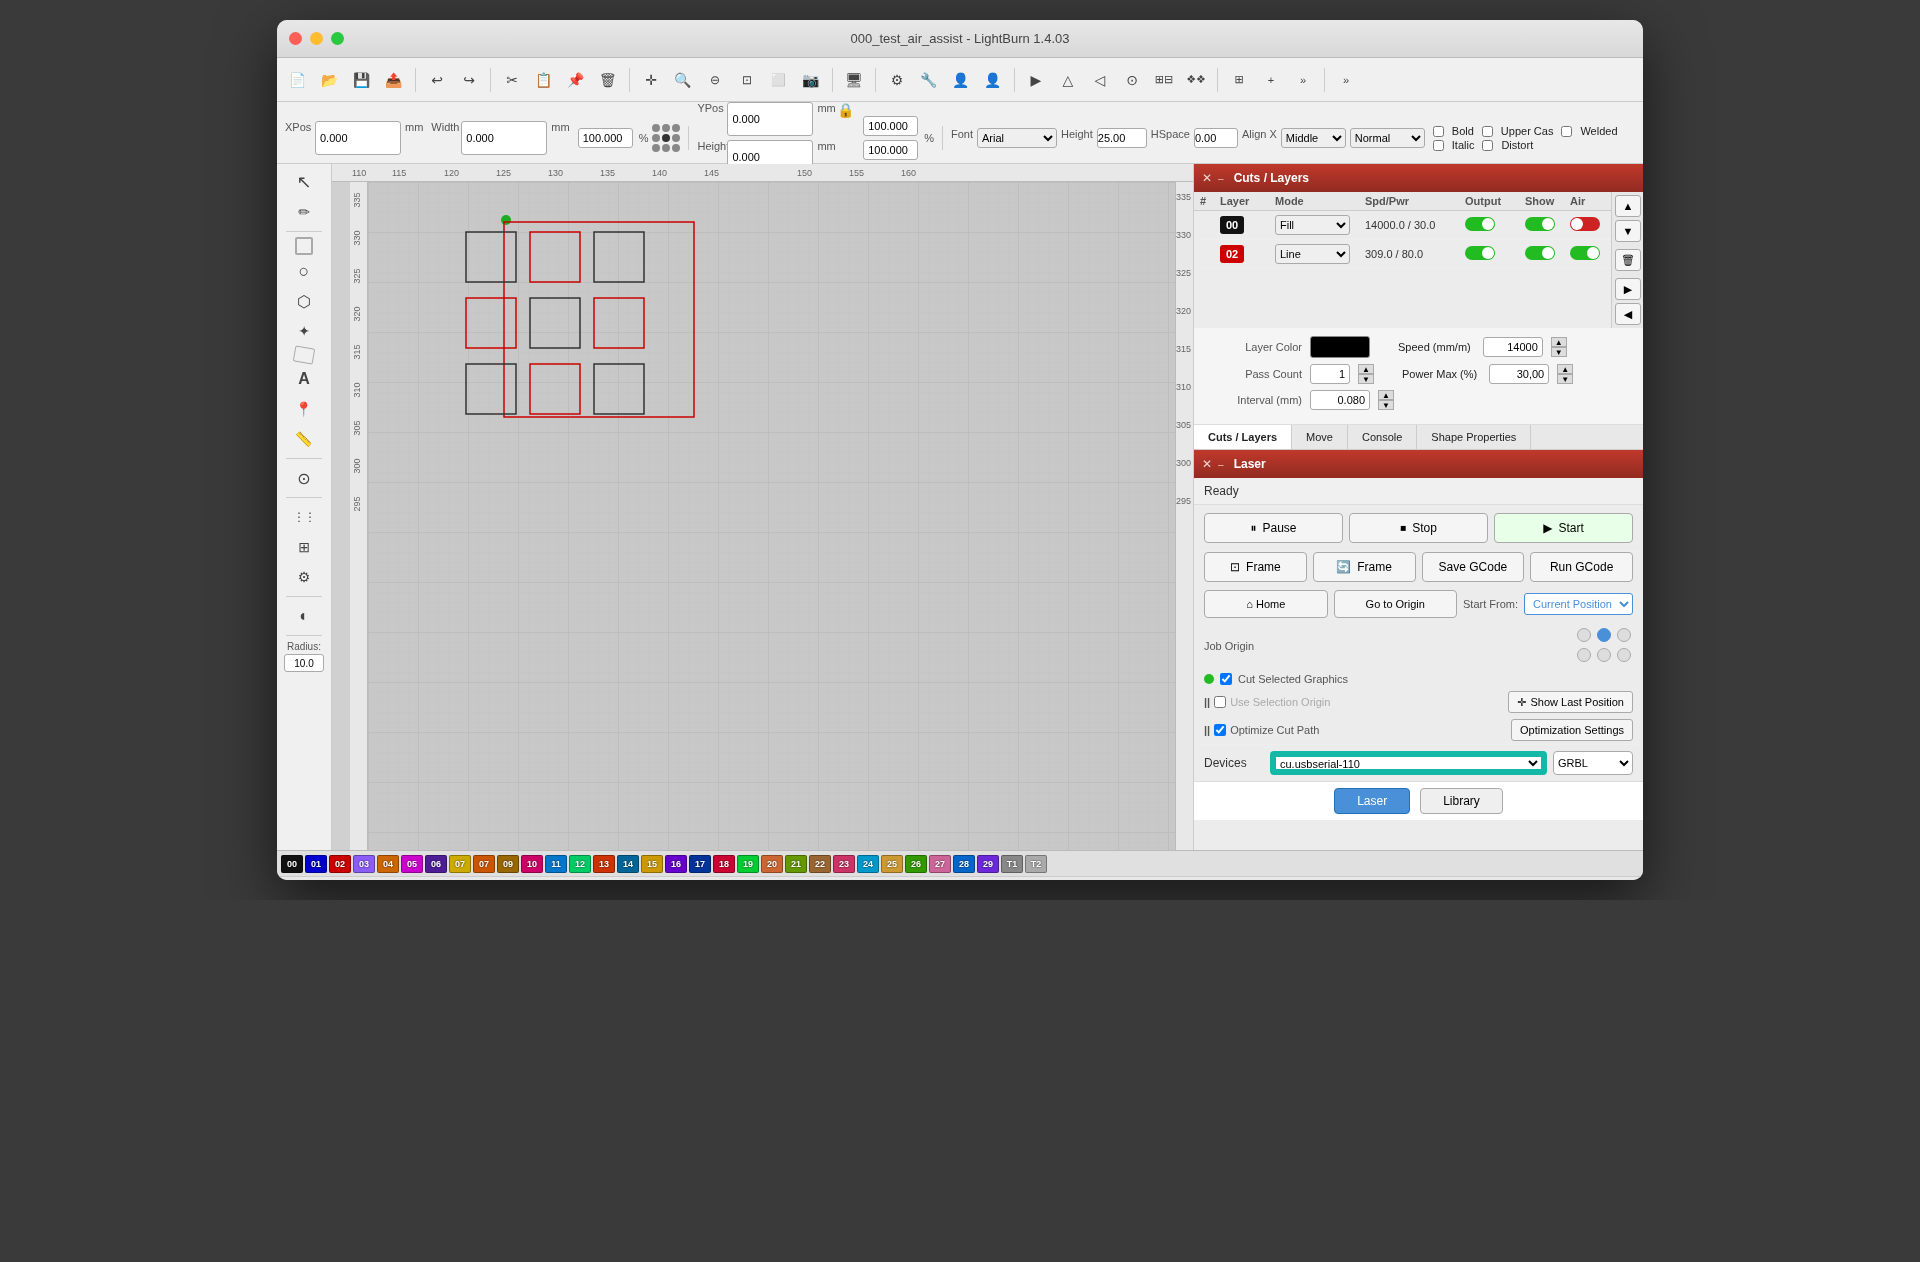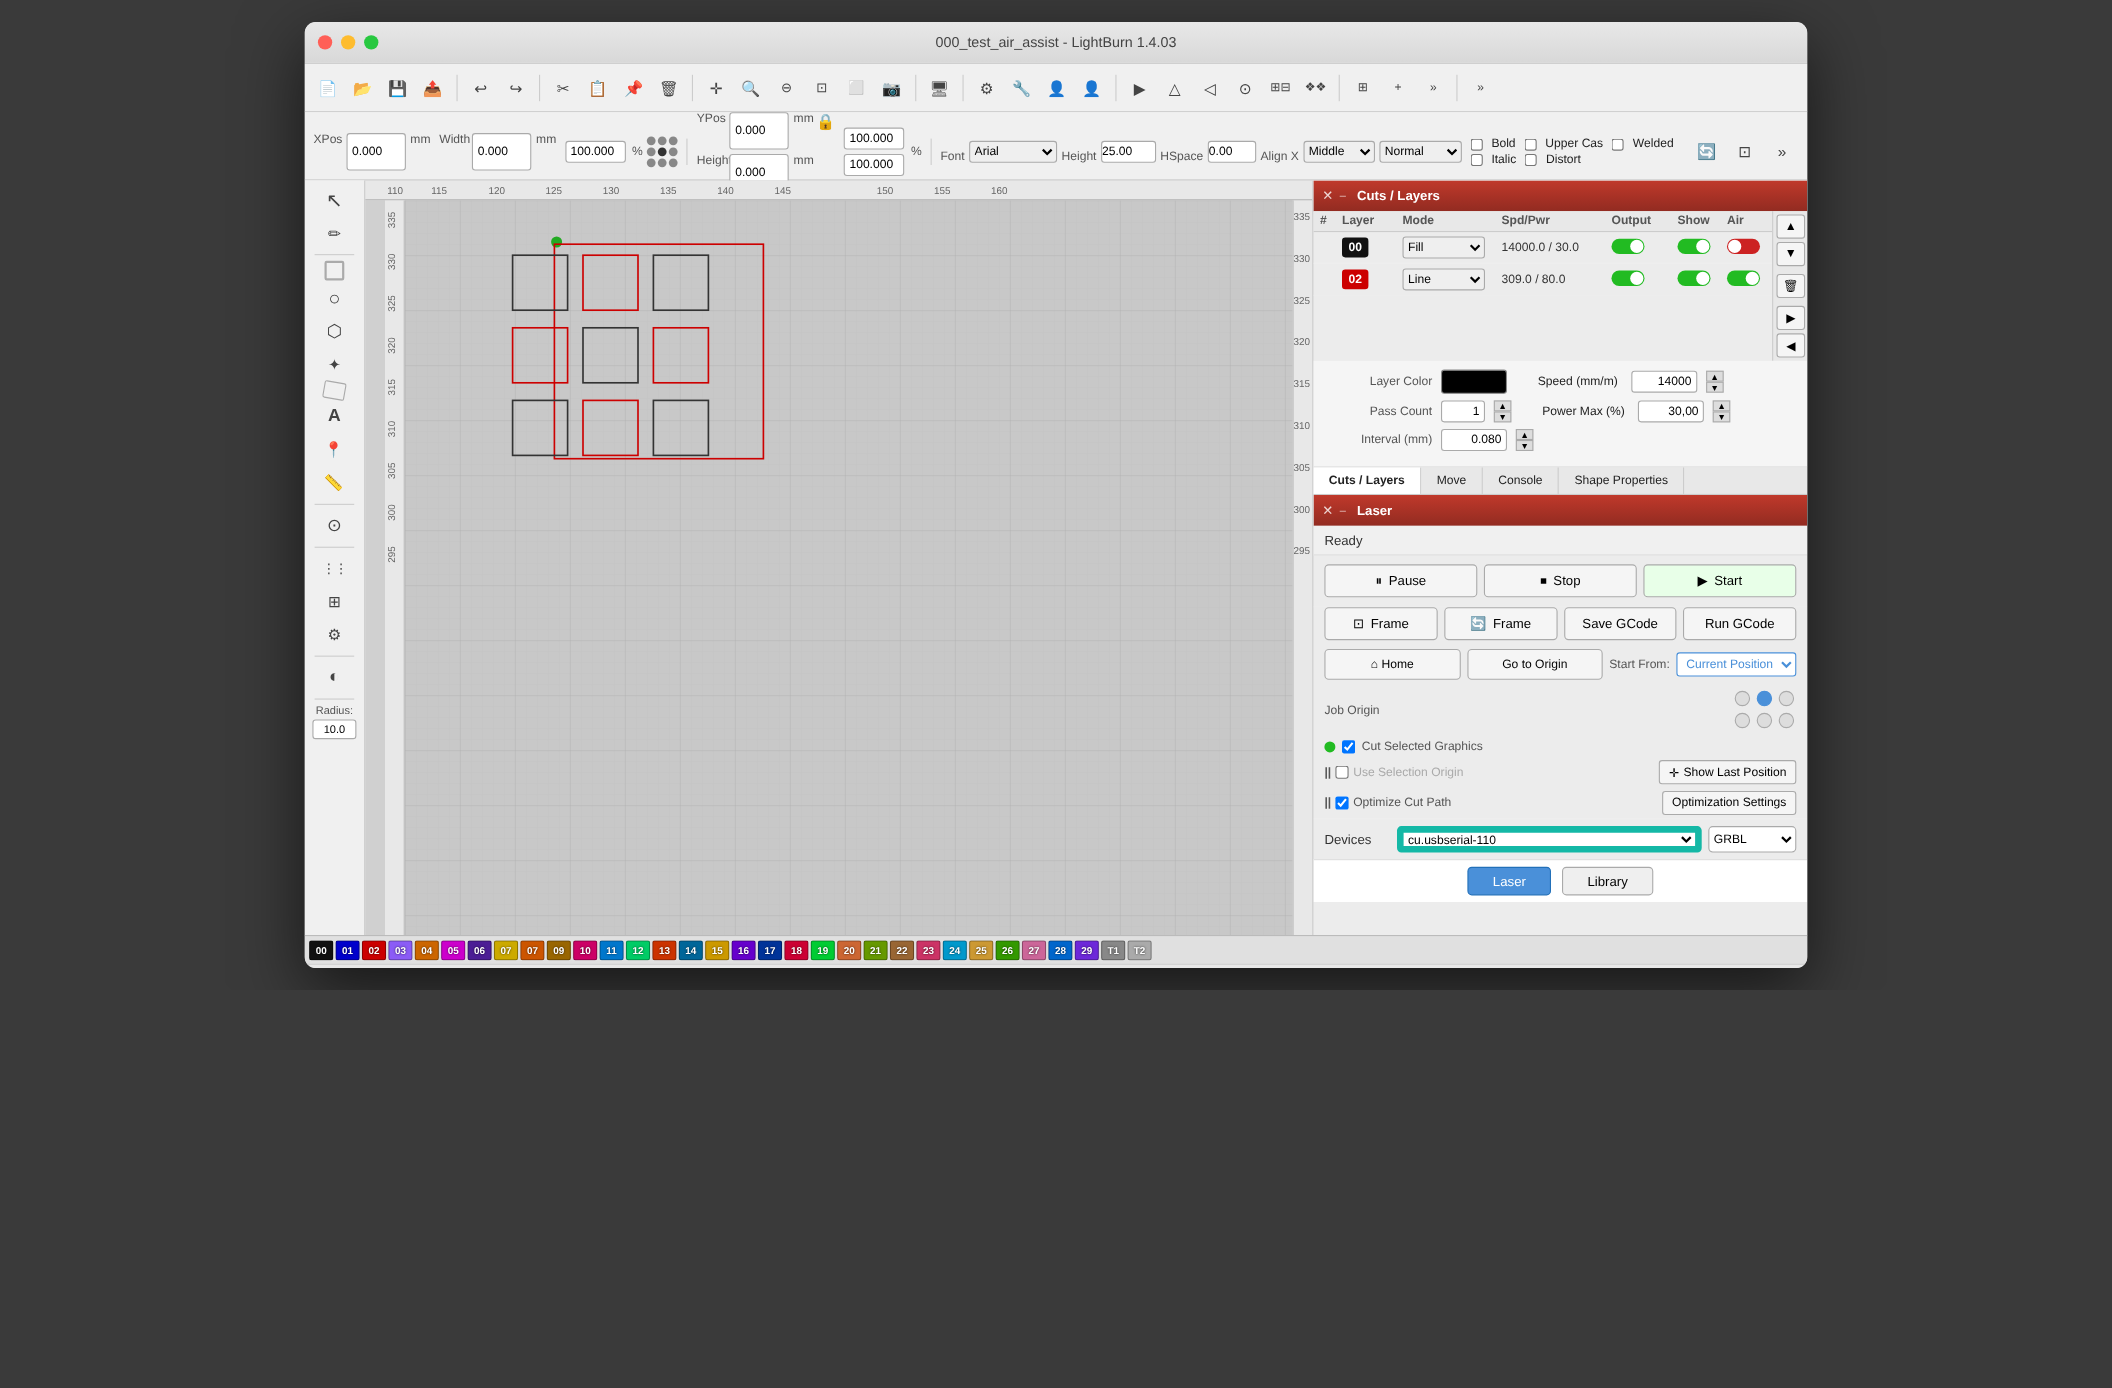--- a/index.html
+++ b/index.html
@@ -18,21 +18,21 @@
 
     
     .main-toolbar { height: 44px; background: #f0f0f0; border-bottom: 1px solid #ccc; display: flex; align-items: center; padding: 0 6px; gap: 2px; }
     .toolbar-btn { width: 30px; height: 28px; background: none; border: none; cursor: pointer; display: flex; align-items: center; justify-content: center; border-radius: 4px; font-size: 14px; color: #444; }
     .toolbar-sep { width: 1px; height: 24px; background: #ccc; margin: 0 4px; }
 
     
     .secondary-toolbar { height: 62px; background: #f0f0f0; border-bottom: 1px solid #ccc; display: flex; align-items: center; padding: 0 8px; gap: 4px; flex-wrap: wrap; }
     .coord-group { display: flex; align-items: flex-start; gap: 2px; margin-right: 4px; }
     .coord-label { font-size: 11px; color: #555; width: 28px; }
-    .coord-input { width: 54px; height: 20px; border: 1px solid #aaa; border-radius: 3px; padding: 16px 4px; font-size: 11px; background: white; }
+    .coord-input { width: 86px; height: 20px; border: 1px solid #aaa; border-radius: 3px; padding: 16px 4px; font-size: 11px; background: white; }
     .coord-unit { font-size: 11px; color: #555; margin-left: 2px; }
     .pct-input { width: 55px; height: 20px; border: 1px solid #aaa; border-radius: 3px; padding: 0 4px; font-size: 11px; background: white; }
     .font-select { width: 80px; height: 20px; border: 1px solid #aaa; border-radius: 3px; font-size: 11px; }
     .height-input { width: 50px; height: 20px; border: 1px solid #aaa; border-radius: 3px; font-size: 11px; }
     .align-select { width: 70px; height: 20px; border: 1px solid #aaa; border-radius: 3px; font-size: 11px; }
     .dots-grid { display: grid; grid-template-columns: repeat(3,8px); grid-template-rows: repeat(3,8px); gap: 2px; }
     .dot-sm { width: 8px; height: 8px; border-radius: 50%; background: #888; }
     .dot-sm.active { background: #333; }
     .checkbox-row { display: flex; gap: 8px; align-items: center; font-size: 11px; }
     .chk { width: 11px; height: 11px; }
@@ -237,21 +237,21 @@
         <span class="coord-unit">mm</span>
       </div>
     </div>
     <div style="display:flex; flex-direction:column; gap:4px;">
       <input class="pct-input" type="text" value="100.000" style="">
       <input class="pct-input" type="text" value="100.000" style="">
     </div>
     <span class="coord-unit">%</span>
     <div class="toolbar-sep"></div>
 
-    <div style="display:flex; align-items:flex-end; gap:4px; font-size:11px;">
+    <div style="display:flex; align-items:flex-start; gap:4px; font-size:11px;">
       <span style="color:#555;">Font</span>
       <select class="font-select">
         <option>Arial</option>
       </select>
       <span style="color:#555;">Height</span>
       <input class="height-input" type="text" value="25.00" style="">
       <span style="color:#555;">HSpace</span>
       <input style="width: 44px; height: 20px; border: 1px solid rgb(170, 170, 170); border-radius: 3px; font-size: 11px;" type="text" value="0.00">
       <span style="color:#555;">Align X</span>
       <select class="align-select" style="width:65px;">

